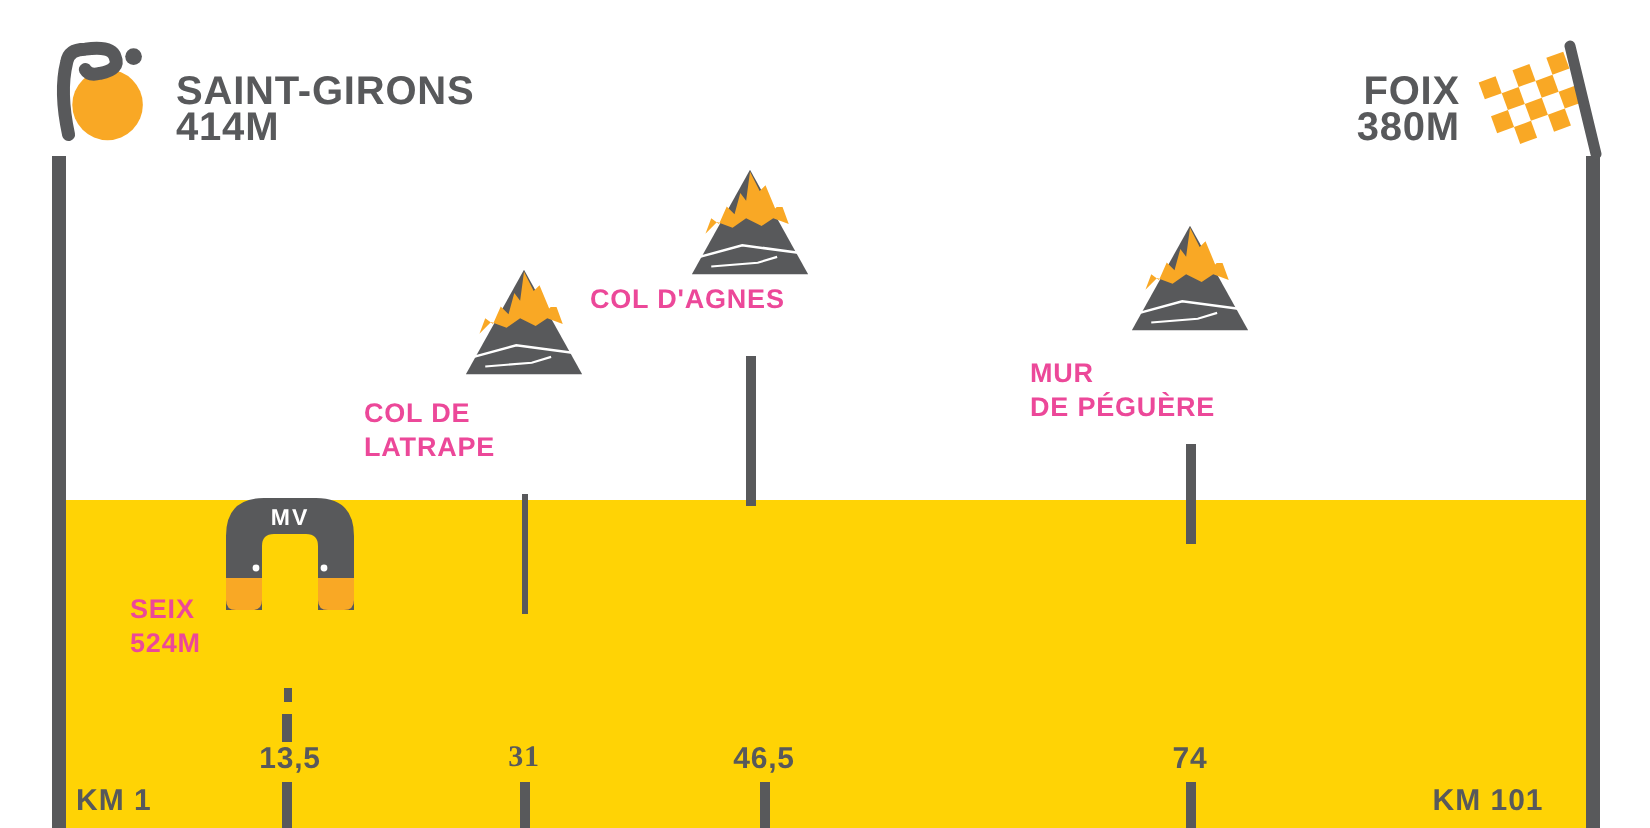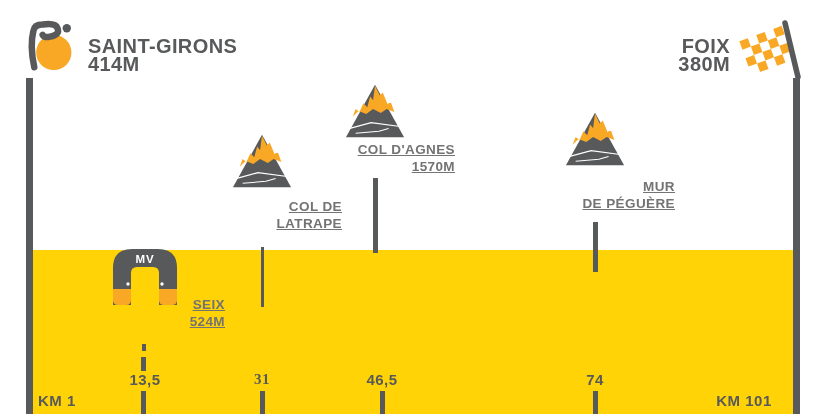--- a/index.html
+++ b/index.html
@@ -2,22 +2,22 @@
 <html><head>
 <meta charset="utf-8">
 <style>
   html,body{margin:0;padding:0;background:#ffffff;}
   #stage{position:relative;width:825px;height:414px;background:#ffffff;overflow:hidden;
          font-family:"Liberation Sans", sans-serif;color:#58595B;}
   .abs{position:absolute;}
   .bar{position:absolute;width:7px;background:#58595B;}
   .yellow{position:absolute;left:33px;top:250px;width:760px;height:164px;background:#FFD305;}
   .lbl{font-weight:bold;font-size:20px;line-height:17.5px;letter-spacing:.4px;color:#58595B;}
-  .climb-lbl{position:absolute;width:160px;text-align:right;font-weight:bold;font-size:13.5px;
-             line-height:17px;letter-spacing:.4px;color:#737373;text-decoration:underline;}
+  .climb-lbl{position:absolute;width:160px;text-align:left;font-weight:bold;font-size:13.5px;
+             line-height:17px;letter-spacing:.4px;color:#ec4899;}
   .pole{position:absolute;background:#58595B;}
   .tick{position:absolute;width:5px;background:#58595B;}
   .kmnum{position:absolute;width:70px;text-align:center;font-weight:bold;font-size:15px;
          letter-spacing:.4px;color:#58595B;}
   .kmend{position:absolute;font-weight:bold;font-size:15px;letter-spacing:.5px;color:#58595B;}
   svg text{font-family:"Liberation Sans", sans-serif;}
 </style>
 </head>
 <body>
 
@@ -98,21 +98,20 @@
     <svg width="62" height="58" viewBox="0 0 64 58">
       <polygon points="2,56 62,56 32,2" fill="#58595B"></polygon>
       <polygon points="32,3 37,13 40,10 45,22 48,19 52,30 44,27 38,31 30,27 23,32 15,29 9,35 12,27 16,30 20,21 24,25 27,14 30,18" fill="#F9A825"></polygon>
       <polyline points="6,47 28,41 58,45" stroke="#FFFFFF" stroke-width="1.3" fill="none"></polyline>
       <polyline points="12,52 36,50 46,47" stroke="#FFFFFF" stroke-width="1.1" fill="none"></polyline>
       <text x="44" y="21" font-size="14" font-weight="bold" fill="#FFFFFF">1</text>
     </svg>
   </div>
   <div class="climb-lbl" style="left:295px;top:141px;">
     <div>COL D'AGNES</div>
-    <div>1570M</div>
   </div>
   <div class="pole" style="left:373px;top:178px;width:5px;height:75px;"></div>
 
   <div class="abs" style="left:564px;top:110px;width:62px;height:58px;">
     <svg width="62" height="58" viewBox="0 0 64 58">
       <polygon points="2,56 62,56 32,2" fill="#58595B"></polygon>
       <polygon points="32,3 37,13 40,10 45,22 48,19 52,30 44,27 38,31 30,27 23,32 15,29 9,35 12,27 16,30 20,21 24,25 27,14 30,18" fill="#F9A825"></polygon>
       <polyline points="6,47 28,41 58,45" stroke="#FFFFFF" stroke-width="1.3" fill="none"></polyline>
       <polyline points="12,52 36,50 46,47" stroke="#FFFFFF" stroke-width="1.1" fill="none"></polyline>
       <text x="44" y="21" font-size="14" font-weight="bold" fill="#FFFFFF">1</text>

